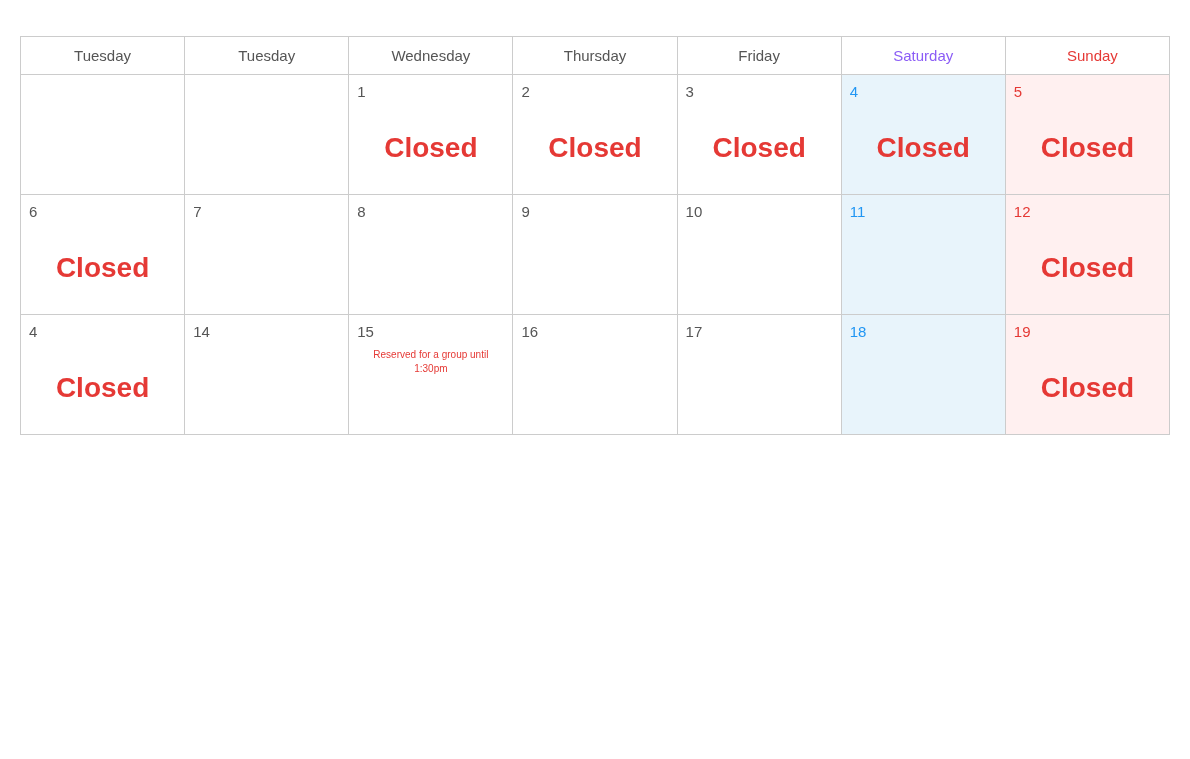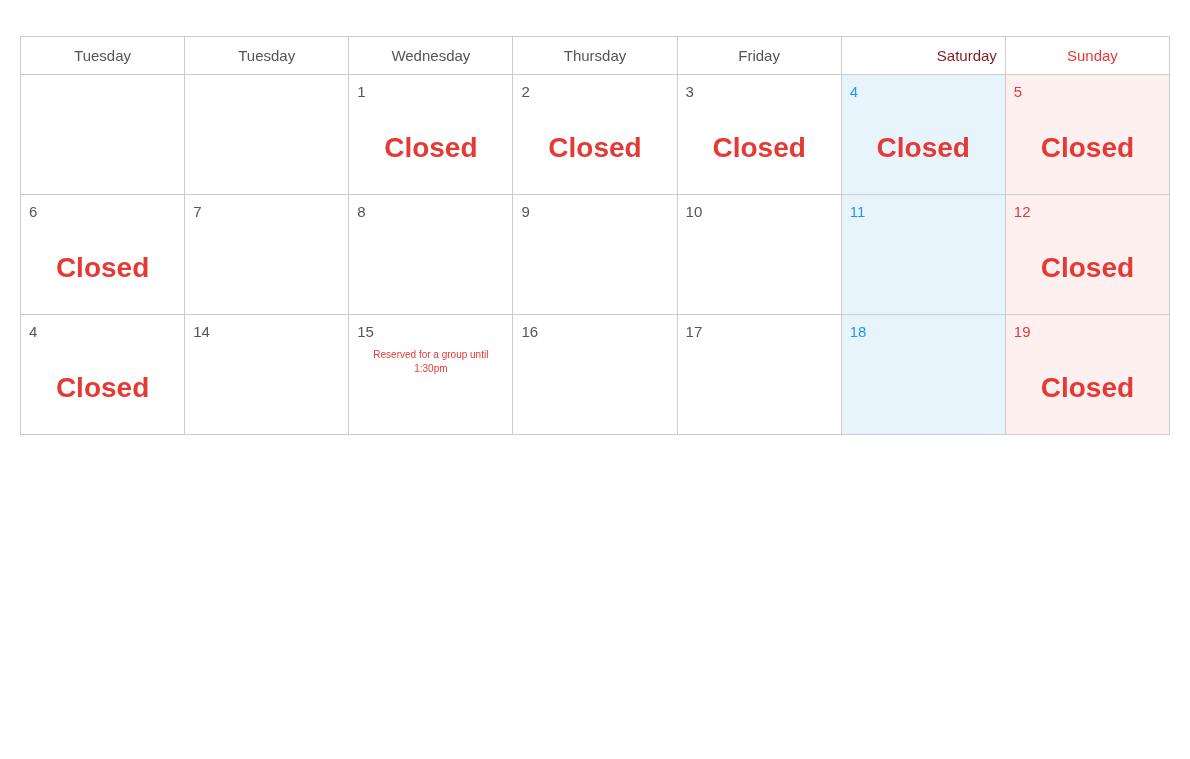--- a/index.html
+++ b/index.html
@@ -30,21 +30,21 @@
     }
     .calendar-table th {
       border: 1px solid #ccc;
       padding: 10px 8px;
       text-align: center;
       font-size: 15px;
       font-weight: normal;
       color: #555;
       background: #fff;
     }
-    .calendar-table th.saturday { color: #7f1d1d; text-align: right; }
+    .calendar-table th.saturday { color: #8b5cf6; }
     .calendar-table th.sunday { color: #e53935; padding-left: 18px; }
 
     .calendar-table td {
       border: 1px solid #ccc;
       vertical-align: top;
       padding: 8px 8px;
       height: 120px;
       background: #fff;
     }
     .calendar-table td.saturday { background: #e8f4fb; }

